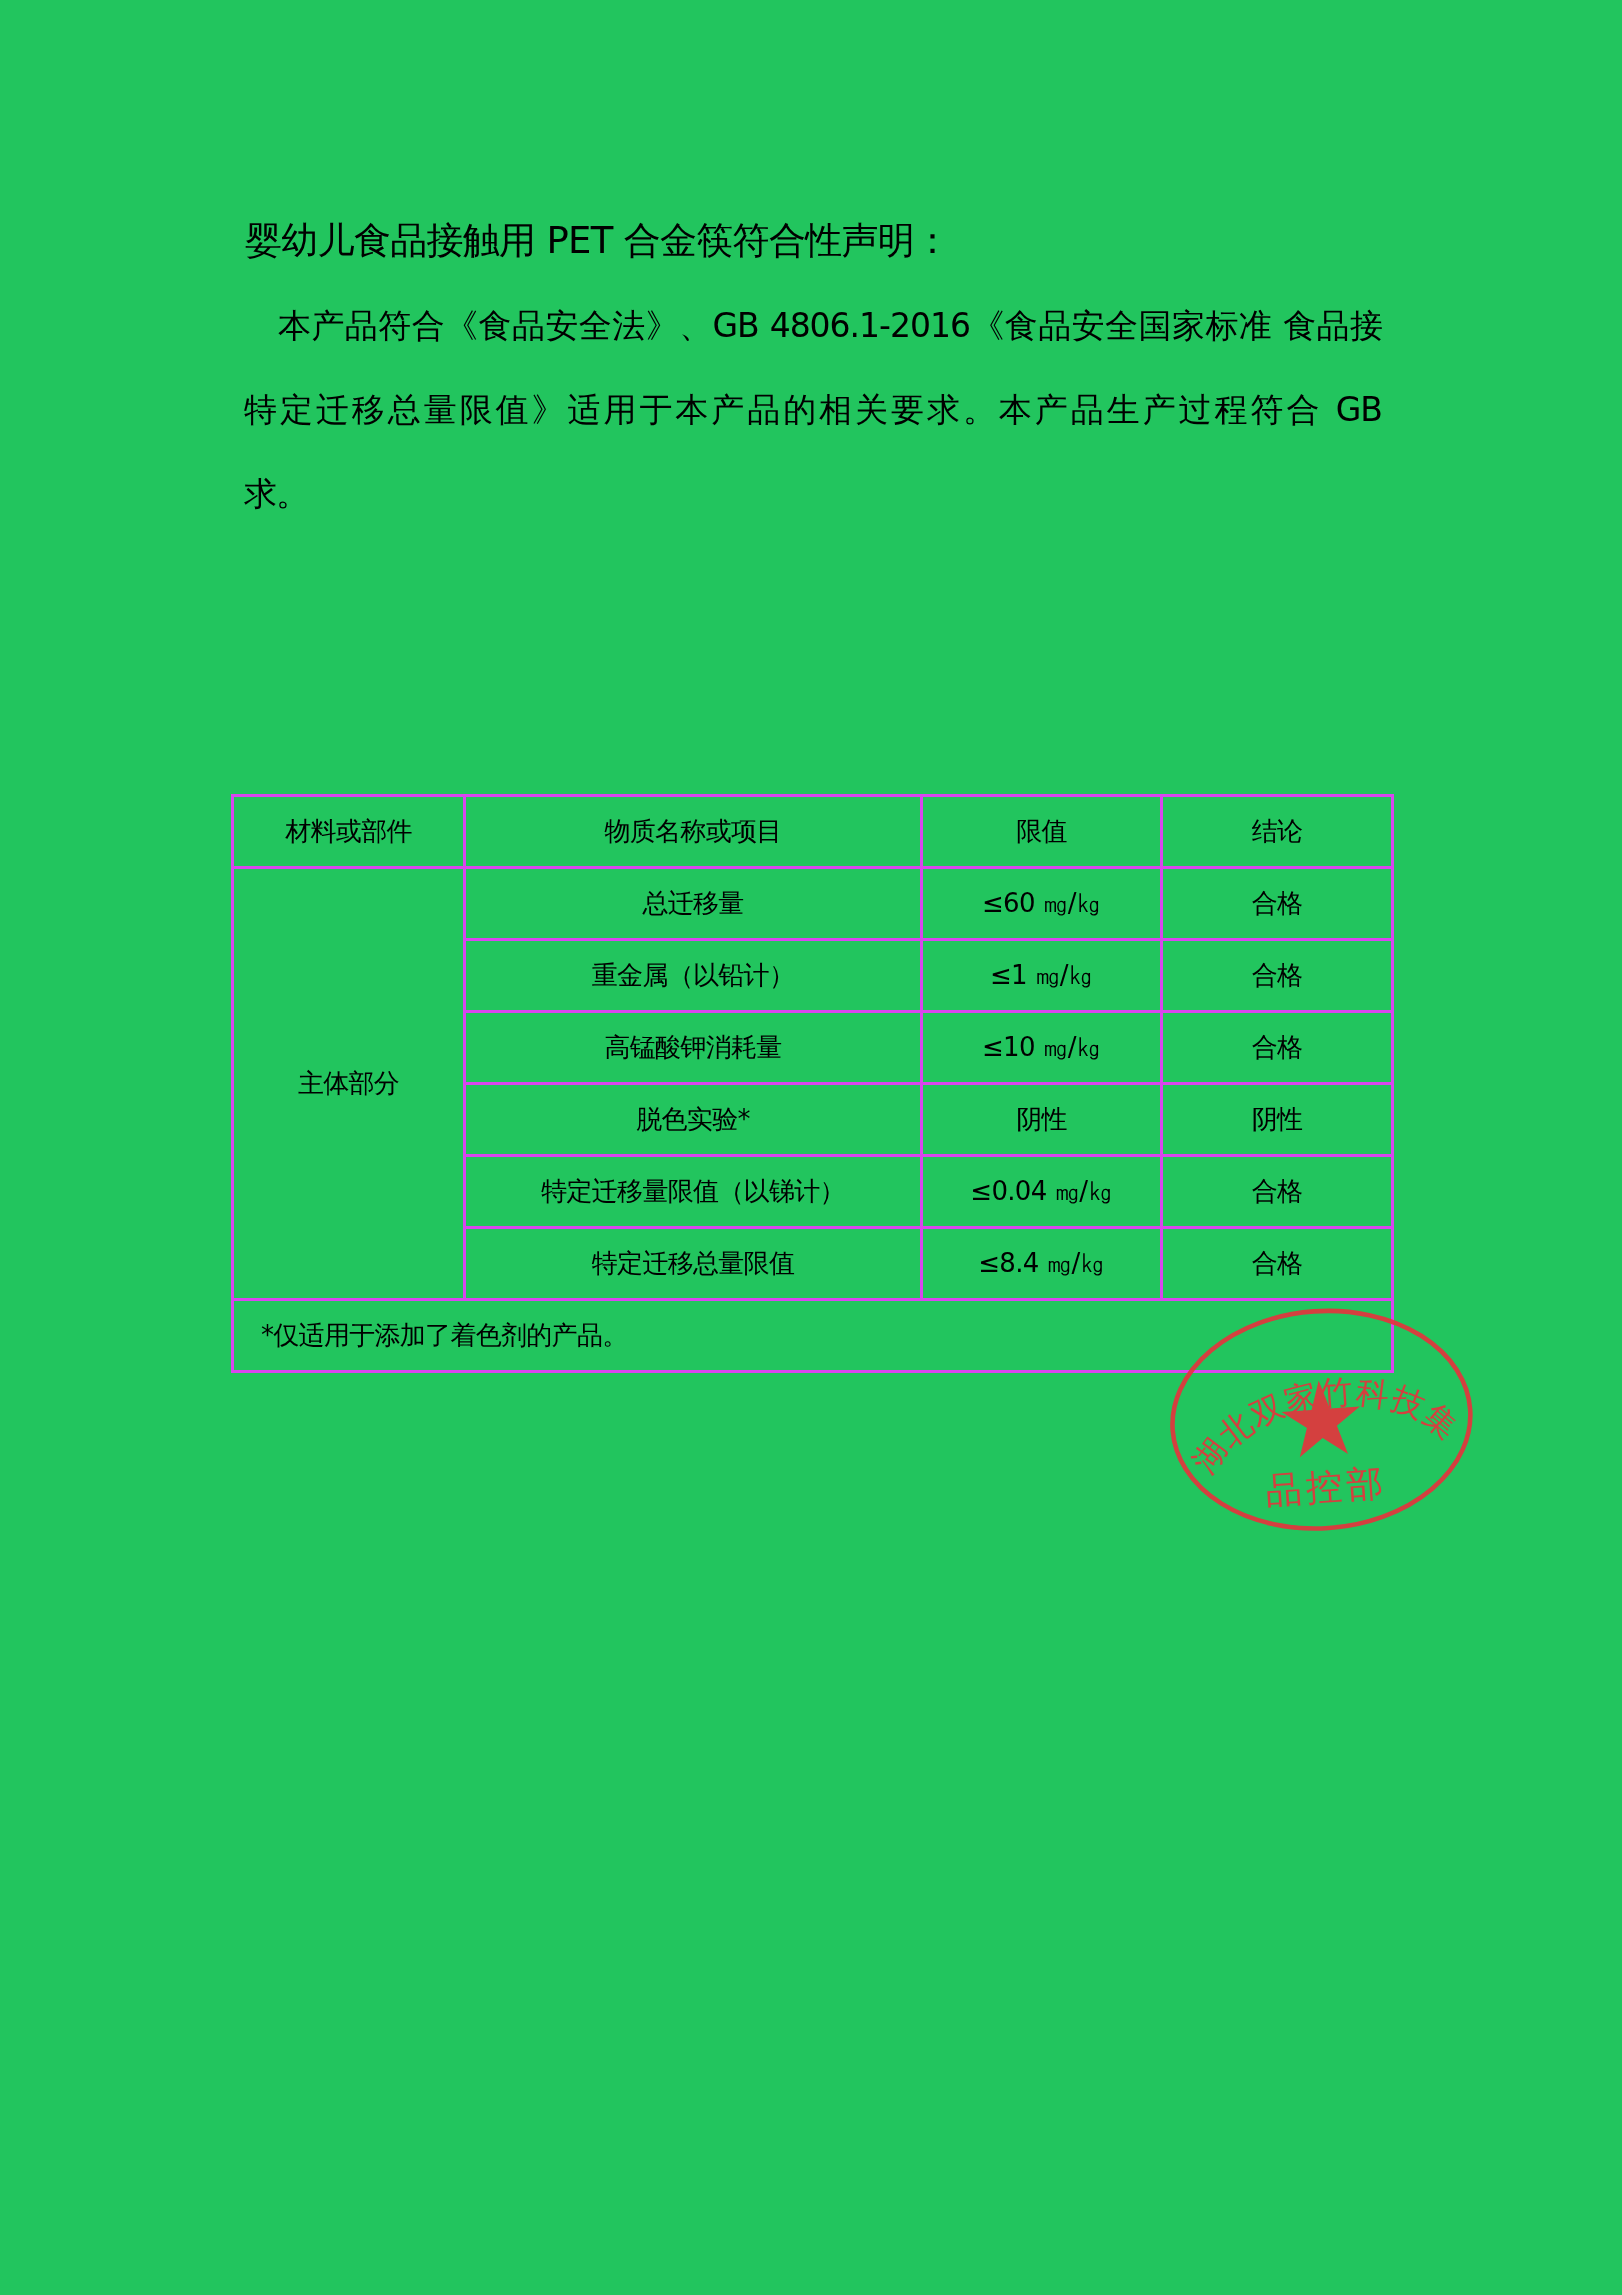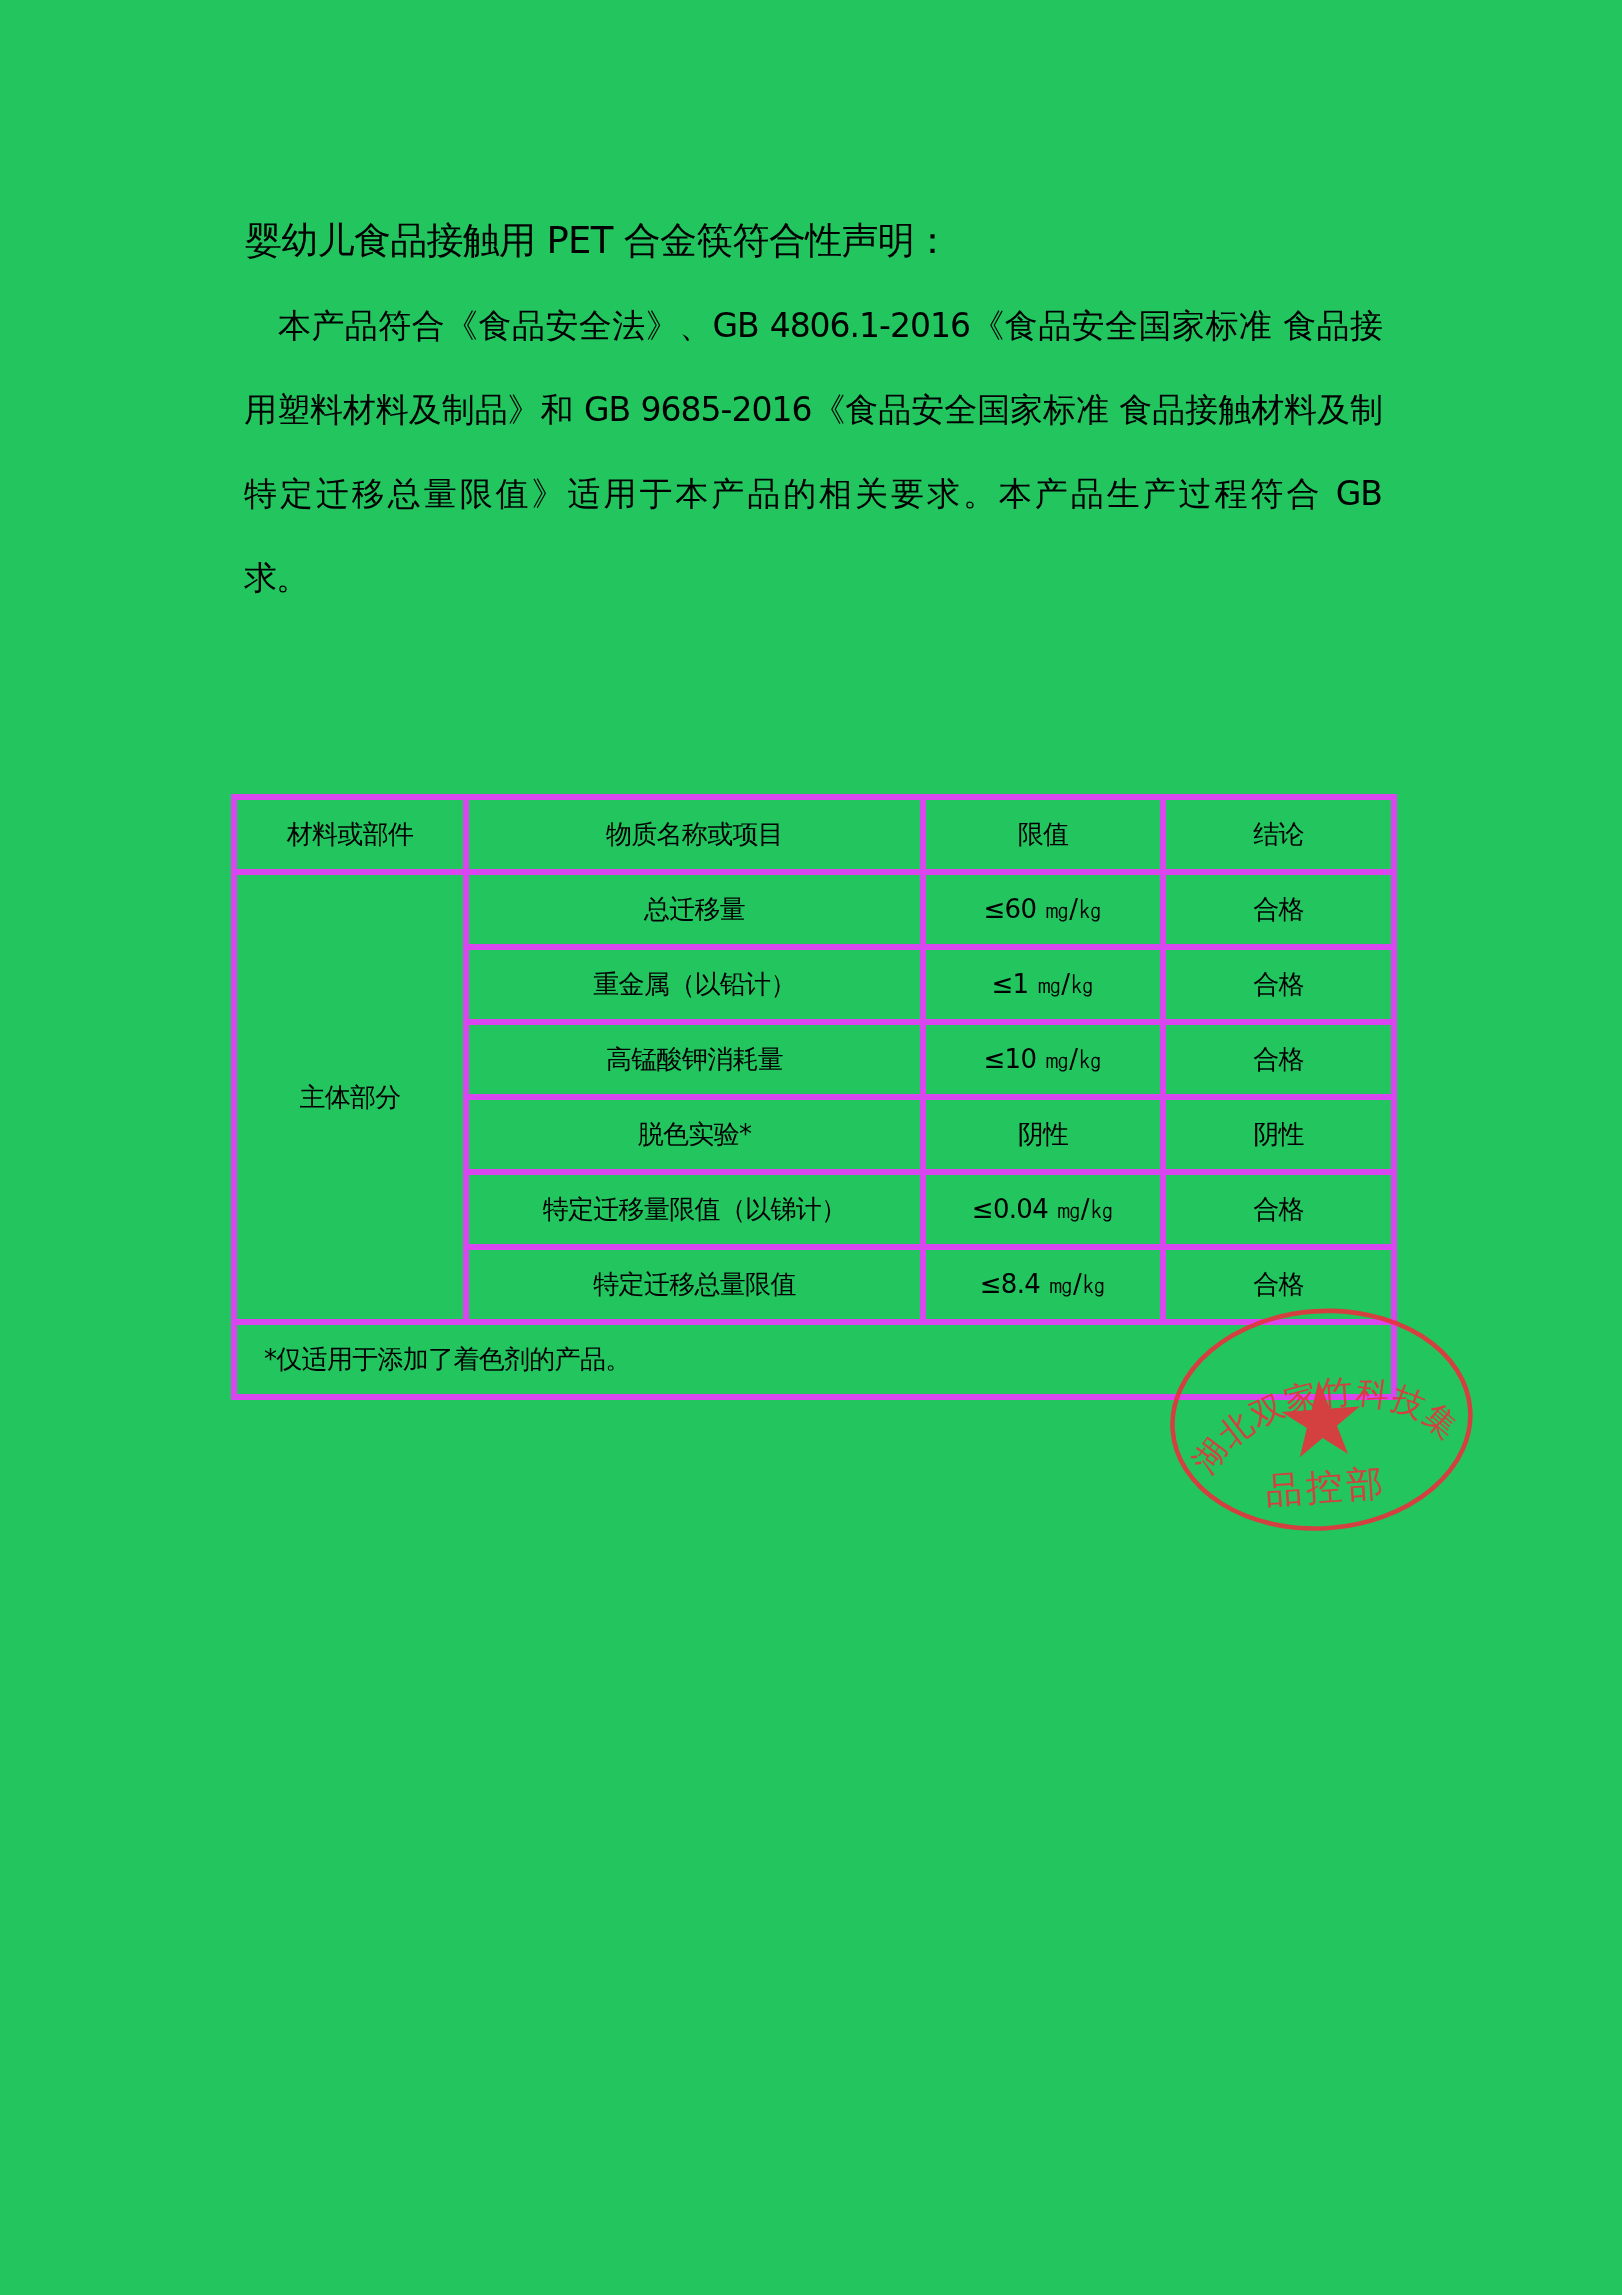--- a/index.html
+++ b/index.html
@@ -56,21 +56,21 @@
   table.spec {
     position: absolute;
     left: 231px;
     top: 794px;
     width: 1160px;
     border-collapse: collapse;
     table-layout: fixed;
     font-size: 26px;
   }
   table.spec td, table.spec th {
-    border: 6px solid #d946ef;
+    border: 3px solid #d946ef;
     text-align: center;
     vertical-align: middle;
     font-weight: normal;
     padding: 0;
     height: 69px;
     white-space: nowrap;
     letter-spacing: -0.7px;
   }
   table.spec td.footnote {
     text-align: left;
@@ -89,21 +89,20 @@
 </style>
 </head>
 <body>
 
 <div class="page">
 
   <div class="title">婴幼儿食品接触用 PET 合金筷符合性声明：</div>
 
   <div class="para">
     <span class="para-line first">本产品符合《食品安全法》、GB 4806.1-2016《食品安全国家标准  食品接</span>
-    <span class="para-line">用塑料材料及制品》和 GB 9685-2016《食品安全国家标准  食品接触材料及制</span>
     <span class="para-line">特定迁移总量限值》适用于本产品的相关要求。本产品生产过程符合 GB</span>
     <span class="para-line last">求。</span>
   </div>
 
   <table class="spec">
     <colgroup>
       <col style="width:232px">
       <col style="width:457px">
       <col style="width:240px">
       <col style="width:231px">

